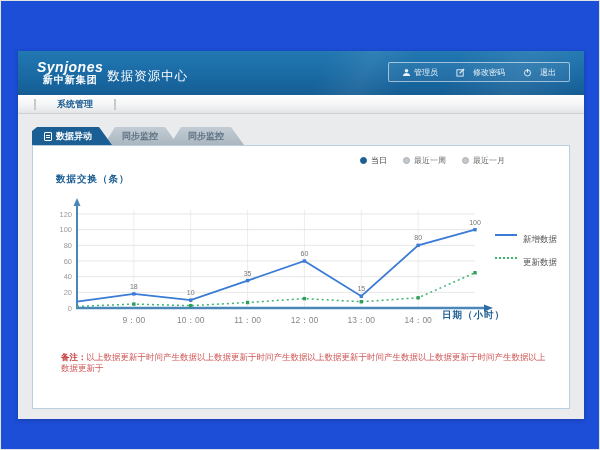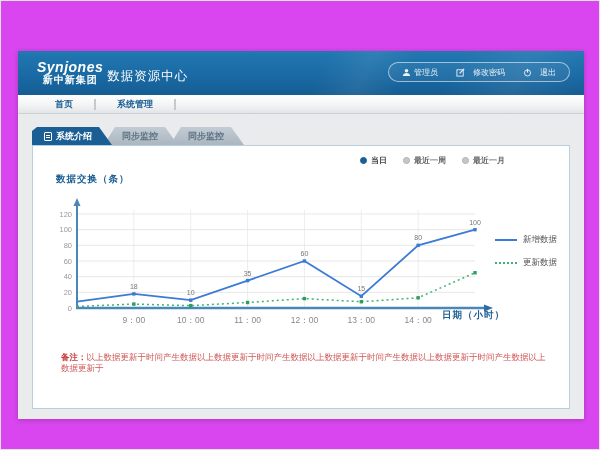--- a/index.html
+++ b/index.html
@@ -1,28 +1,28 @@
 <!DOCTYPE html>
 <html><head>
 <meta charset="utf-8">
 <style>
   * { margin:0; padding:0; box-sizing:border-box; }
   html,body { width:600px; height:450px; background:#fff; font-family:"Liberation Sans","DejaVu Sans",sans-serif; }
-  .frame { position:relative; width:600px; height:450px; background:#d946ef; border:1px solid #e3e3e3; overflow:hidden; }
+  .frame { position:relative; width:600px; height:450px; background:#1d4ed8; border:1px solid #e3e3e3; overflow:hidden; }
   .app { position:absolute; left:17px; top:50px; width:566px; height:368px; background:#e9ebed; box-shadow:0 1px 5px rgba(0,0,0,.22); }
 
   
   .header { position:relative; height:44px; background:linear-gradient(180deg,#2278b1 0%,#1a6aa4 55%,#155d93 100%); overflow:hidden; display:flex; align-items:center; }
   .header .streak { position:absolute; top:-10px; width:90px; height:70px; background:linear-gradient(90deg,rgba(255,255,255,0) 0%,rgba(255,255,255,.07) 50%,rgba(255,255,255,0) 100%); transform:skewX(-25deg); }
   .header .s1 { left:300px; } .header .s2 { left:430px; width:140px; }
   .logo { margin-left:19px; color:#fff; text-align:center; line-height:1.05; }
   .logo .l1 { font-size:14px; font-weight:bold; letter-spacing:.5px; font-style:italic; }
   .logo .l2 { font-size:10px; font-weight:bold; letter-spacing:1px; }
   .app-title { color:#fff; font-size:12.5px; margin-left:4px; margin-top:6px; letter-spacing:1px; }
-  .user-pill { position:absolute; right:14px; top:11px; height:20px; border:1px solid rgba(255,255,255,.55); border-radius:10px; display:flex; align-items:center; padding:0 4px; background:rgba(255,255,255,.05); }
+  .user-pill { position:absolute; right:14px; top:11px; height:20px; border:1px solid rgba(255,255,255,.55); border-radius:2px; display:flex; align-items:center; padding:0 4px; background:rgba(255,255,255,.05); }
   .user-pill .u-item { display:flex; align-items:center; gap:3px; color:#e8f1f8; font-size:8px; padding:0 9px; cursor:pointer; }
   .user-pill .u-item + .u-item { border-left:0;gap:8px; }
   .uicon { width:9px; height:9px; display:inline-block; }
 
   
   .nav { height:19px; background:linear-gradient(180deg,#ffffff 0%,#f2f3f4 60%,#e2e4e6 100%); border-bottom:1px solid #ccd1d5; display:flex; align-items:center; padding-left:16px; }
   .nav-item { font-size:9px; font-weight:bold; color:#1b5e94; padding:0 21px; cursor:pointer; line-height:18px; }
   .nav-sep { width:1px; height:11px; background:#c3cad0; }
 
   
@@ -31,33 +31,33 @@
   .tab { font-size:9px; font-weight:bold; height:18px; line-height:18px; padding:0 16px 0 12px; cursor:pointer; display:flex; align-items:center; gap:4px; }
   .tab.active { background:#1b5e94; color:#fff; border-radius:4px 0 0 0; clip-path:polygon(0 100%, 0 4px, 5px 0, calc(100% - 13px) 0, 100% 100%); padding-right:20px; z-index:3; }
   .tab.inactive { background:linear-gradient(180deg,#c3ccd4,#aab6c0); color:#5f7384; clip-path:polygon(0 100%, 11px 0, calc(100% - 13px) 0, 100% 100%); margin-left:-8px; padding-left:18px; padding-right:20px; z-index:1;font-family:Liberation Serif, serif; }
   .doc-icon { width:8px; height:9px; border:1px solid #fff; border-radius:1px; position:relative; display:inline-block; }
   .doc-icon:before { content:""; position:absolute; left:1px; top:2px; width:4px; height:1px; background:#fff; box-shadow:0 2px 0 #fff; }
 
   .card { position:absolute; left:14px; right:14px; top:31px; bottom:10px; background:#fff; border:1px solid #b9cfdf; z-index:2; }
 
   
   .filters { position:absolute; top:9px; right:64px; display:flex; gap:16px; }
-  .radio { display:flex; align-items:center; gap:4px; font-size:8px; color:#666; cursor:pointer;font-weight:bold; }
+  .radio { display:flex; align-items:center; gap:4px; font-size:8px; color:#666; cursor:pointer; }
   .dot { width:7px; height:7px; border-radius:50%; background:#c2c8cd; border:1px solid #aab0b5; }
   .radio.selected .dot { background:#1b5e94; border-color:#1b5e94; }
   .radio.selected { color:#444; }
 
   .ylabel { position:absolute; top:27px; left:23px; font-size:9.5px; font-weight:bold; color:#1b5e94; letter-spacing:1px; }
   .xlabel { position:absolute; top:163px; right:64px; font-size:9.5px; font-weight:bold; color:#1b5e94; letter-spacing:1px;font-family:Liberation Mono, monospace; }
 
   .chart-wrap { position:absolute; top:44px; left:12px; width:460px; height:150px; }
   svg { font-family:"Liberation Sans","DejaVu Sans",sans-serif; }
 
   .legend { position:absolute; top:88px; right:8px; width:66px; }
-  .legend-item { display:flex; align-items:center; gap:6px; font-size:8.5px; color:#555; margin-bottom:11px; }
+  .legend-item { display:flex; gap:6px; font-size:8.5px; color:#555; margin-bottom:11px; }
   .line-sample { width:22px; height:0; border-top:2px solid #3a7bd5; }
   .line-sample.dotted { border-top:2px dotted #3cb371; }
 
   .note { position:absolute; top:206px; left:28px; right:18px; font-size:8.5px; color:#cf5857; line-height:1.3; }
   .note .pfx { color:#c63c3c; font-weight:bold; }
 </style>
 </head>
 <body>
 
 <div class="frame">
@@ -90,33 +90,32 @@
           <svg class="uicon" viewBox="0 0 10 10">
               <circle cx="5" cy="5.5" r="3.4" fill="none" stroke="#e8f1f8" stroke-width="1"></circle>
               <path d="M5 1v4" stroke="#e8f1f8" stroke-width="1.3"></path>
             </svg>
           <span>退出</span>
         </span>
       </div>
     </div>
 
     <div class="nav">
-      <span class="nav-item">首页</span>
       <span class="nav-sep"></span>
       <span class="nav-sep"></span>
       <span class="nav-item">系统管理</span>
       <span class="nav-sep"></span>
       <span class="nav-sep"></span>
     </div>
 
     <div class="content">
       <div class="tabs">
         <div class="tab active">
           <span class="doc-icon"></span>
-          <span>系统介绍</span>
+          <span>数据异动</span>
         </div>
         <div class="tab inactive">
           <span>同步监控</span>
         </div>
         <div class="tab inactive">
           <span>同步监控</span>
         </div>
       </div>
 
       <div class="card">

